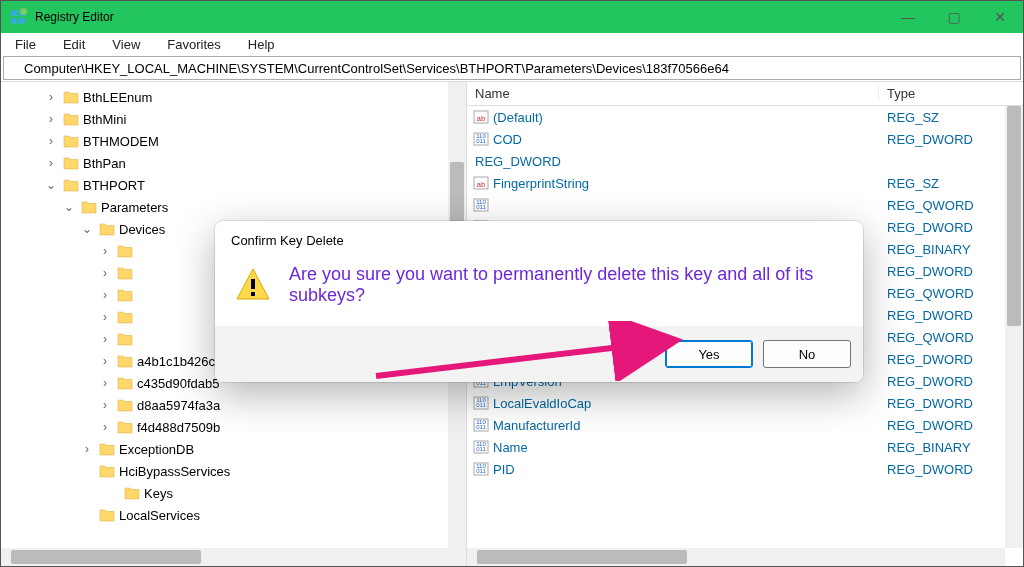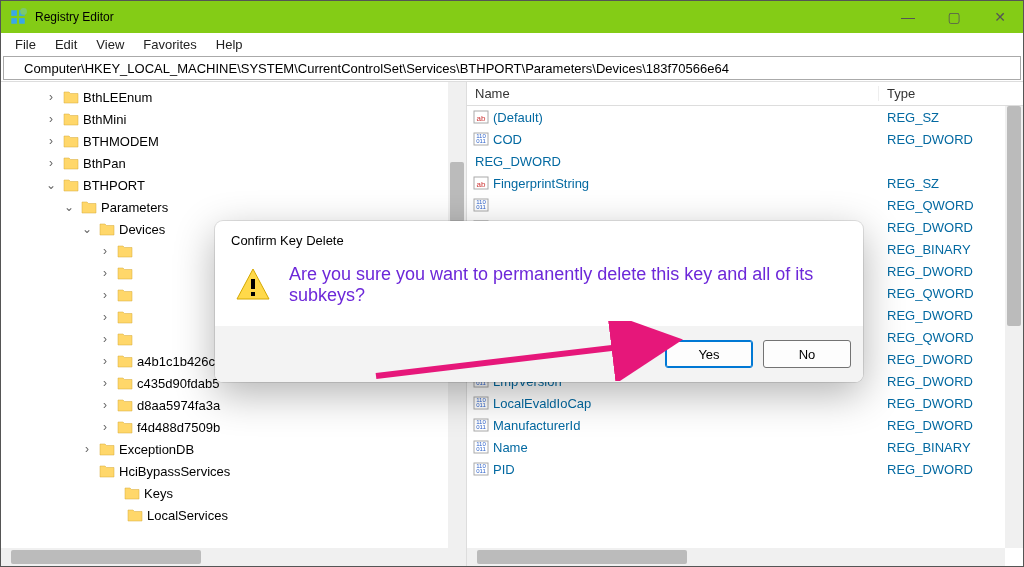--- a/index.html
+++ b/index.html
@@ -1,22 +1,22 @@
 <!DOCTYPE html>
 <html><head>
 <meta charset="utf-8">
 <style>
 * { box-sizing: border-box; margin: 0; padding: 0; font-family: 'Segoe UI', Tahoma, sans-serif; }
 body { background: #fff; width: 1024px; height: 567px; overflow: hidden; position: relative; border: 1px solid #555; }
-.titlebar { height: 32px; display: flex; align-items: center; padding-left: 8px; background: #84cc16; }
+.titlebar { height: 32px; display: flex; align-items: center; padding-left: 8px; background: #22c55e; }
 .titlebar-icon { width: 18px; height: 18px; margin-right: 8px; }
 .titlebar-title { font-size: 12px; color: #000; }
 .win-controls { margin-left: auto; display: flex; }
 .win-btn { width: 46px; height: 32px; display: flex; align-items: center; justify-content: center; color: #555; font-size: 14px; }
-.menubar { height: 22px; display: flex; align-items: center; padding-left: 10px; gap: 11px; font-size: 13px; color: #222; }
+.menubar { height: 22px; display: flex; align-items: center; padding-left: 10px; gap: 19px; font-size: 13px; color: #222; }
 .menu-item { padding: 2px 4px; }
 .addressbar { height: 24px; border: 1px solid #aaa; margin: 1px 2px; padding: 0 20px; font-size: 13px; display: flex; align-items: center; color: #000; background: #fff; }
 .content { display: flex; height: calc(567px - 32px - 22px - 26px - 2px); border-top: 1px solid #ddd; }
 .tree-pane { width: 466px; border-right: 1px solid #ddd; overflow: hidden; position: relative; }
 .tree-scroll { height: 100%; overflow: hidden; padding-top: 4px; }
 .tree-node { display: flex; align-items: center; height: 22px; font-size: 13px; color: #000; white-space: nowrap; }
 .tree-expand { width: 16px; height: 16px; display: flex; align-items: center; justify-content: center; color: #666; font-size: 12px; cursor: pointer; }
 .folder-icon { width: 16px; height: 14px; margin: 0 4px; }
 .tree-hscroll { position: absolute; bottom: 0; left: 0; right: 0; height: 18px; background: #f0f0f0; }
 .tree-hscroll-thumb { position: absolute; left: 10px; width: 190px; height: 14px; top: 2px; background: #bbb; border-radius: 2px; }
@@ -205,21 +205,21 @@
           </svg>
           <span>HciBypassServices</span>
         </div>
         <div class="tree-node" style="padding-left: 103px;">
           <span class="tree-expand"></span>
           <svg class="folder-icon" viewBox="0 0 16 14">
             <path d="M1 2h5l1.5 1.5H15V13H1Z" fill="#ffd76a" stroke="#d4a93a" stroke-width="0.5"></path>
           </svg>
           <span>Keys</span>
         </div>
-        <div class="tree-node" style="padding-left: 78px; margin-left: 28px;">
+        <div class="tree-node" style="padding-left: 78px;">
           <span class="tree-expand"></span>
           <svg class="folder-icon" viewBox="0 0 16 14">
             <path d="M1 2h5l1.5 1.5H15V13H1Z" fill="#ffd76a" stroke="#d4a93a" stroke-width="0.5"></path>
           </svg>
           <span>LocalServices</span>
         </div>
       </div>
     <div class="tree-vscroll">
         <div class="tree-vscroll-thumb"></div>
       </div>

